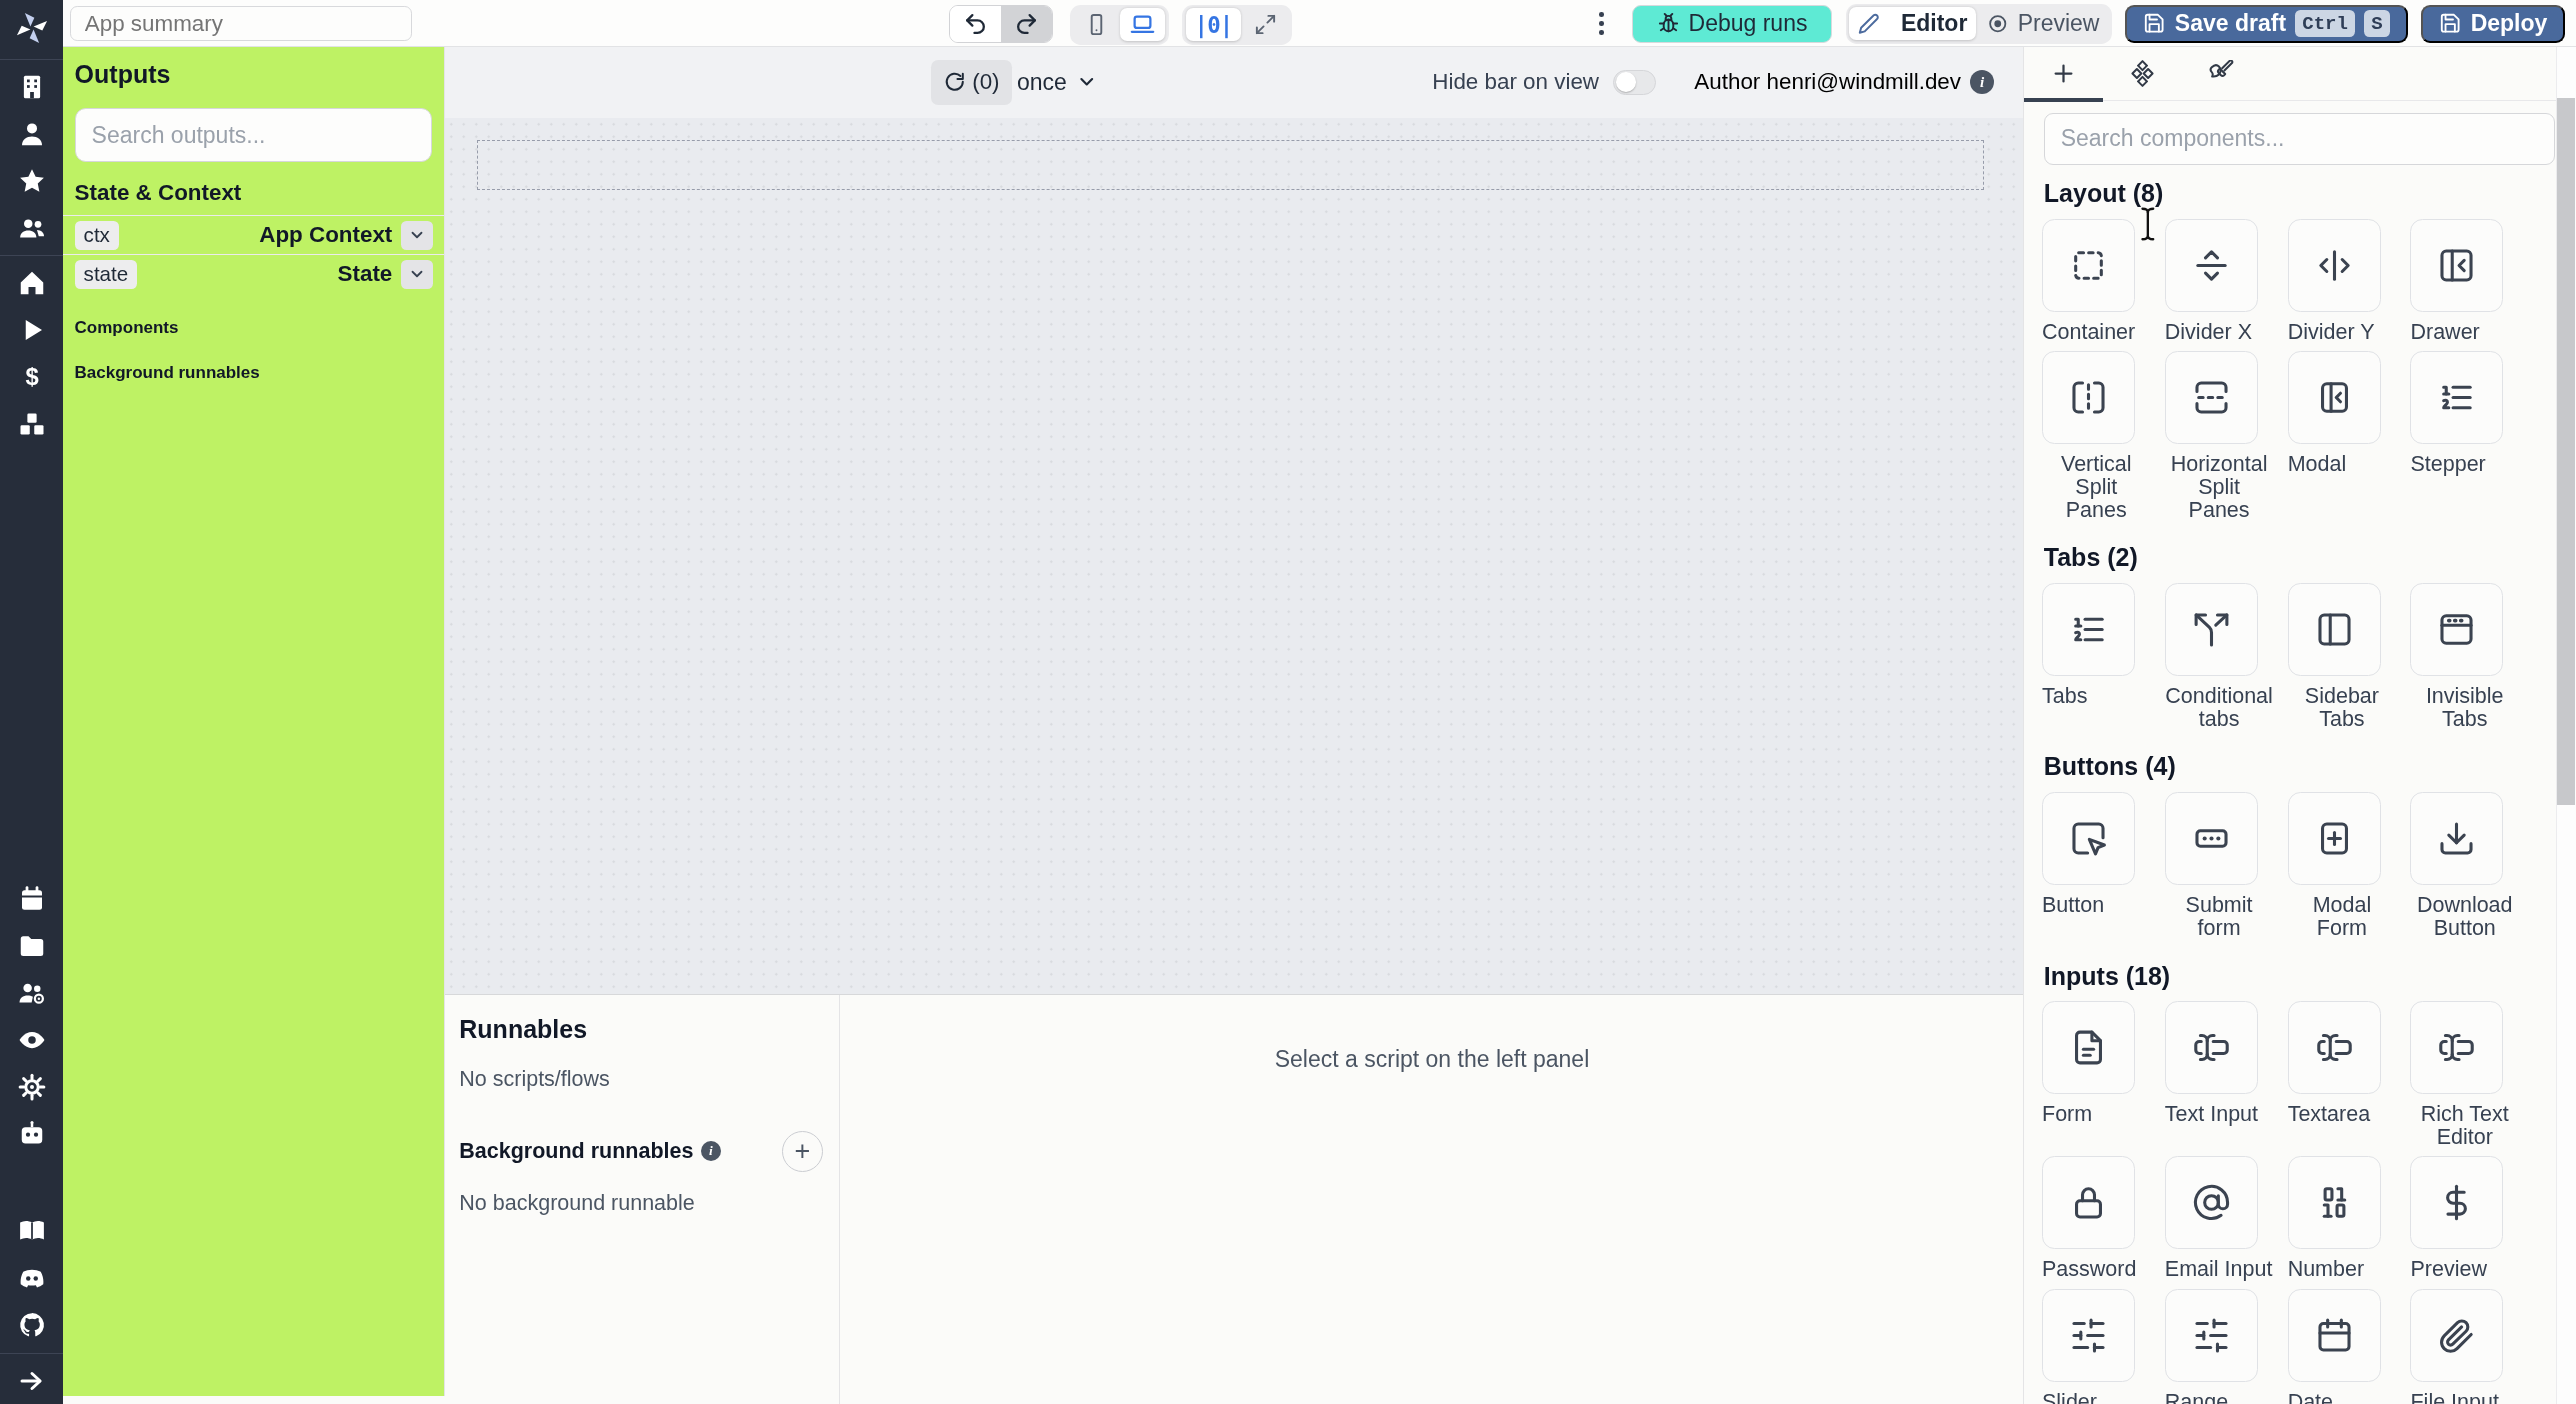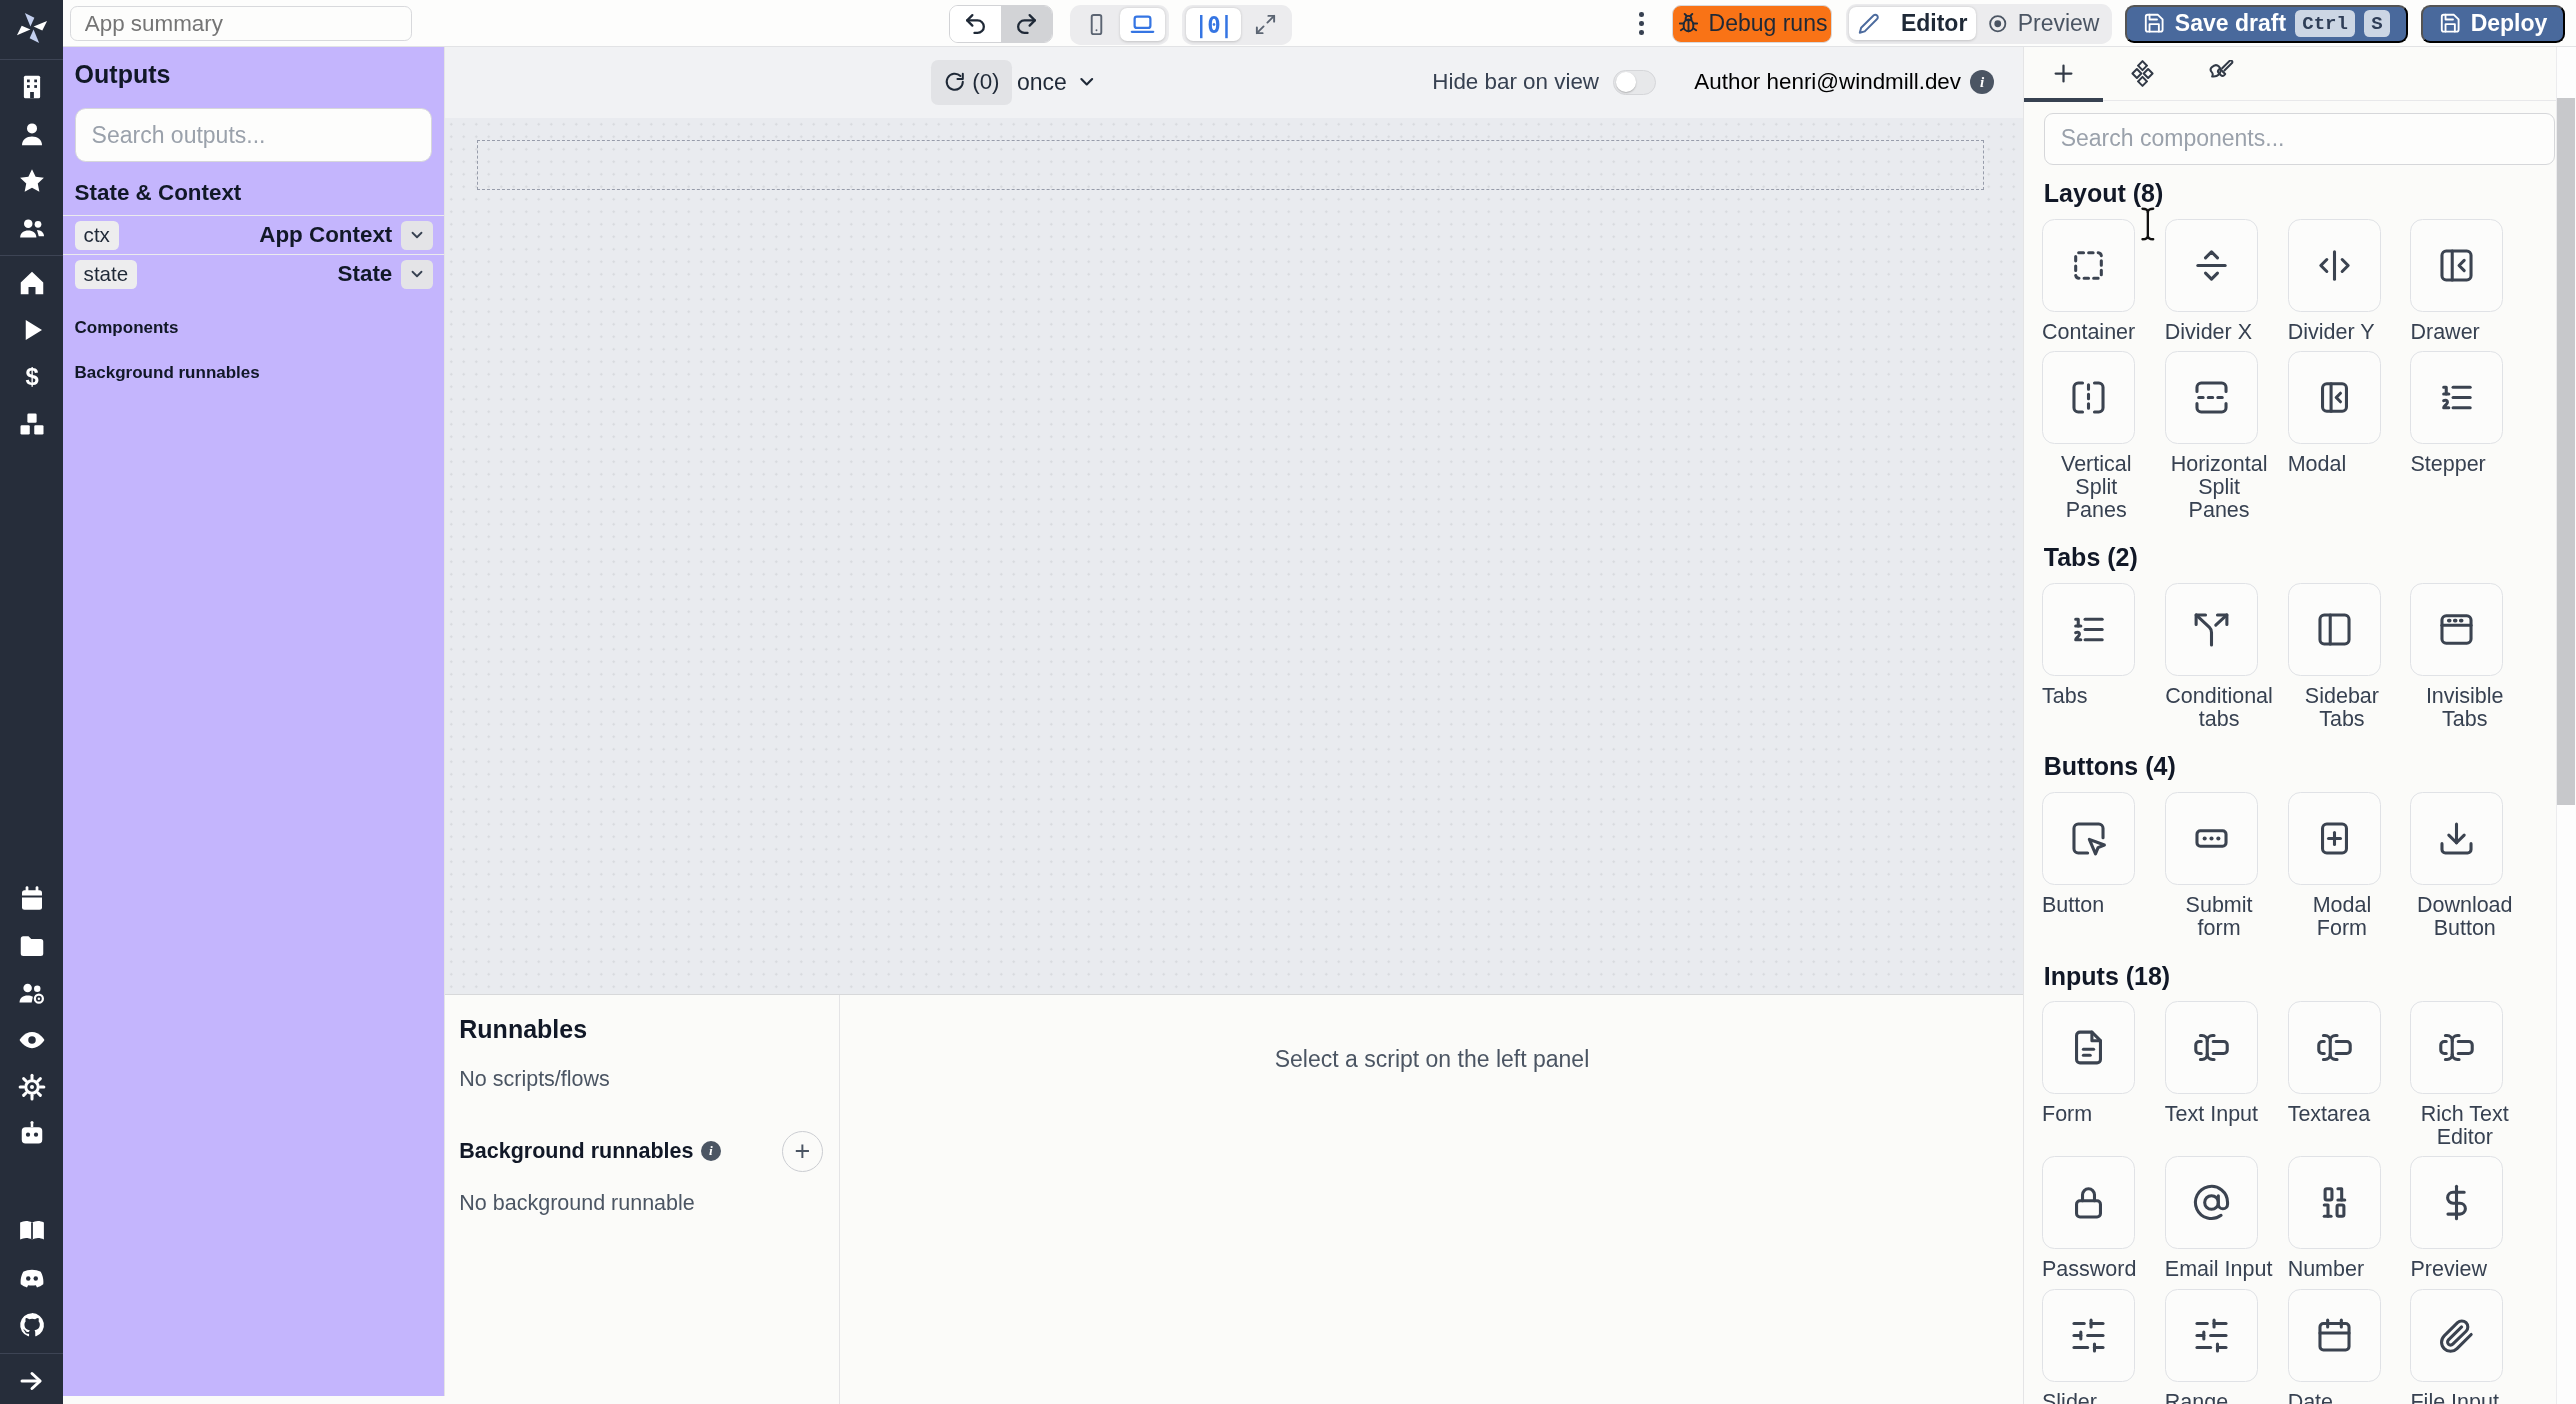--- a/index.html
+++ b/index.html
@@ -29,31 +29,31 @@
   .dev-group { left:1013px; }
   .align-group { left:1125px; }
   .seg-btn { min-width:45px; height:33px; padding:0 9px; display:flex; align-items:center; justify-content:center;
              border-radius:7.2px; cursor:pointer; color:#5b6472; }
   .seg-btn.on { background:#fff; box-shadow:0 0.9px 2.7px rgba(0,0,0,.18); }
   .align-glyph { font-family:"DejaVu Sans Mono", monospace; font-size:22.4px; font-weight:bold; color:#3575e3; letter-spacing:-0.9px; }
 
   .header-right { position:absolute; right:10.7px; top:4.5px; display:flex; align-items:center; gap:13.4px; height:38px; }
   .kebab { display:flex; flex-direction:column; gap:4.5px; padding:0 9px; cursor:pointer; margin-right:5.4px; }
   .kebab i { width:4.5px; height:4.5px; border-radius:50%; background:#374151; }
-  .btn-plain { display:flex; align-items:center; gap:9px; border:0.9px solid #d8d9dc; background:#f97316;
-               border-radius:9px; height:38px; padding:0 4px; font-size:23px; font-weight:500; color:#1f2937; cursor:pointer; }
+  .btn-plain { display:flex; align-items:center; gap:9px; border:0.9px solid #d8d9dc; background:#5eead4;
+               border-radius:9px; height:38px; padding:0 24px; font-size:23px; font-weight:500; color:#1f2937; cursor:pointer; }
   .btn-blue { display:flex; align-items:center; gap:9px; background:#49699c; border-radius:9px; height:38px;
               padding:0 16px; font-size:23px; font-weight:bold; color:#fff; cursor:pointer; }
   .kbd { background:#ccd6e4; color:#2f3e57; font-family:"Liberation Mono", monospace; font-size:19px;
          border-radius:5.4px; padding:2.7px 7.2px; font-weight:bold;text-align:right; }
   .ep-label { font-size:23px; font-weight:bold; color:#1f2937; }
   .ep-label.muted { font-weight:500; color:#4b5563; }
 
   
-  .left-panel { position:absolute; left:63px; top:47px; width:382px; bottom:8px; background:#c4b5fd;
+  .left-panel { position:absolute; left:63px; top:47px; width:382px; bottom:8px; background:#bef264;
                 border-right:0.9px solid #e4e4e6; z-index:10; padding:12.5px 0 0 0; }
   .lp-pad { padding:0 11.6px; }
   .panel-h1 { font-size:25px; font-weight:bold; color:#111827; }
   .search-box { margin:19.7px 11.6px 0 11.6px; height:54px; border:0.9px solid #d6d7da; border-radius:10.7px; background:#fdfdfc;
                 display:flex; align-items:center; padding:0 16px; }
   .search-box input { border:none; outline:none; background:transparent; font-size:23px; color:#374151; width:100%;
                       font-family:"Liberation Sans", sans-serif; }
   .search-box input::placeholder { color:#9aa1ab; }
   .panel-h2 { font-size:22.4px; font-weight:bold; color:#111827; margin:18px 11.6px 9px 11.6px; }
   .kv-row { height:39px; display:flex; align-items:center; border-top:0.9px solid #ebebed; padding:0 10.7px 0 11.6px; }

